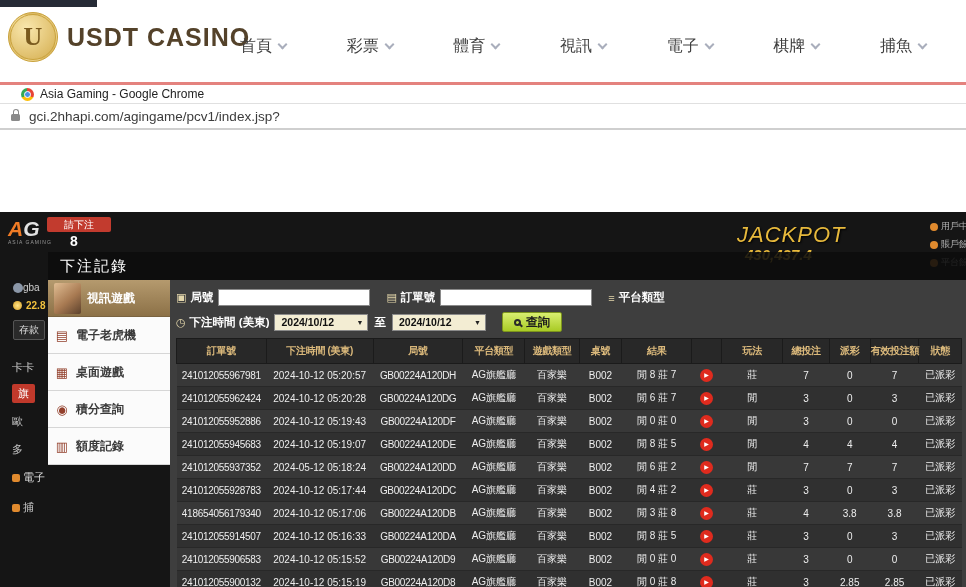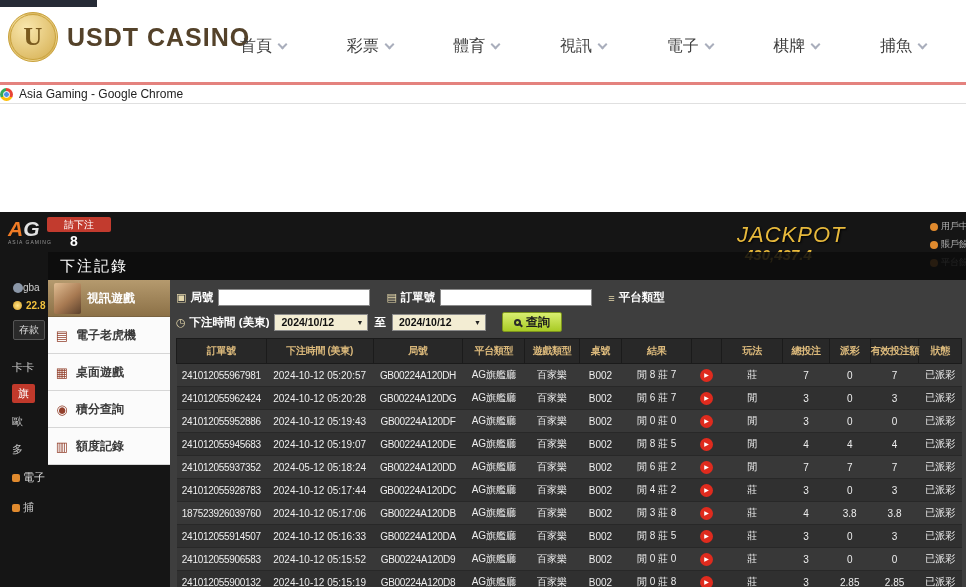--- a/index.html
+++ b/index.html
@@ -10,21 +10,21 @@
 .logo{position:absolute;left:8px;top:12px;display:flex;align-items:center;gap:9px;cursor:pointer}
 .logo-badge{width:50px;height:50px;border-radius:50%;border:3px double #c9a23c;background:radial-gradient(circle at 35% 30%,#f9e7ad,#d4ad4e);display:flex;align-items:center;justify-content:center;flex-shrink:0}
 .logo-badge span{font-family:"Liberation Serif","DejaVu Serif",serif;font-size:26px;font-weight:bold;color:#7a5a1e}
 .logo-text{font-size:25px;font-weight:bold;color:#54422a;letter-spacing:1px;white-space:nowrap}
 .site-nav{position:absolute;left:240px;right:40px;top:36px;display:flex;justify-content:space-between}
 .nav-item{display:flex;align-items:center;cursor:pointer}
 .nav-label{font-size:16px;color:#3e3e3e}
 .chev{width:7px;height:7px;border-right:2px solid #a9aebc;border-bottom:2px solid #a9aebc;transform:rotate(45deg);margin:-4px 0 0 7px}
 .chrome{position:absolute;top:82px;left:0;width:966px;height:505px}
 .pink-line{height:3px;background:#e4827e}
-.title-bar{height:19px;background:#fff;display:flex;align-items:center;gap:6px;padding-left:0;border-bottom:1px solid #e0e0e0}
+.title-bar{height:19px;background:#fff;display:flex;align-items:center;gap:6px;padding-left:21px;border-bottom:1px solid #e0e0e0}
 .chrome-icon{width:13px;height:13px;border-radius:50%;background:conic-gradient(#e84335 0 120deg,#fcbd06 0 240deg,#34a853 0 360deg);position:relative;flex-shrink:0}
 .chrome-icon::after{content:"";position:absolute;inset:3px;border-radius:50%;background:#4a90e2;border:1px solid #fff}
 .title-text{font-size:12px;color:#222}
 .url-bar{height:26px;background:#fff;display:flex;align-items:center;gap:9px;padding-left:11px;border-bottom:2px solid #cfcfcf}
 .lock{width:9px;height:7px;background:#8a8a8a;border-radius:1.5px;position:relative;display:inline-block;margin-top:2px;flex-shrink:0}
 .lock::before{content:"";position:absolute;top:-5px;left:1.5px;width:4px;height:5px;border:1.5px solid #8a8a8a;border-bottom:none;border-radius:3px 3px 0 0}
 .url-text{font-size:13.5px;color:#3c3c3c}
 .game{position:absolute;top:130px;left:0;width:966px;height:457px;background:#151515;overflow:hidden}
 .ag-logo{position:absolute;left:8px;top:6px;line-height:1}
 .ag-a{color:#f07b25;font-size:21px;font-weight:bold;font-style:italic}
@@ -128,20 +128,24 @@
       </div>
     </nav>
 </header>
 
 <div class="chrome">
   <div class="pink-line"></div>
   <div class="title-bar">
     <span class="chrome-icon"></span>
     <span class="title-text">Asia Gaming - Google Chrome</span>
   </div>
+  <div class="url-bar">
+    <span class="lock"></span>
+    <span class="url-text">gci.2hhapi.com/agingame/pcv1/index.jsp?</span>
+  </div>
 
   <div class="game">
     <div class="ag-logo">
       <span class="ag-a">A</span><span class="ag-g">G</span>
       <div class="ag-sub">ASIA GAMING</div>
     </div>
     <div class="bet-prompt">請下注</div>
     <div class="bet-number">8</div>
     <div class="jackpot">JACKPOT</div>
     <div class="jackpot-value">430,437.4</div>
@@ -344,21 +348,21 @@
                   <td class="table-cell">B002</td>
                   <td class="result-cell">閒 4 莊 2</td>
                   <td class="play-cell"><span class="play-btn">▶</span></td>
                   <td class="playtype-cell">莊</td>
                   <td class="bet-cell">3</td>
                   <td class="payout-cell ">0</td>
                   <td class="valid-cell">3</td>
                   <td class="status-cell">已派彩</td>
                 </tr>
                 <tr class="data-row">
-                  <td class="order-cell">187523926039760</td>
+                  <td class="order-cell">418654056179340</td>
                   <td class="time-cell">2024-10-12 05:17:06</td>
                   <td class="round-cell">GB00224A120DB</td>
                   <td class="platform-cell">AG旗艦廳</td>
                   <td class="game-cell">百家樂</td>
                   <td class="table-cell">B002</td>
                   <td class="result-cell">閒 3 莊 8</td>
                   <td class="play-cell"><span class="play-btn">▶</span></td>
                   <td class="playtype-cell">莊</td>
                   <td class="bet-cell">4</td>
                   <td class="payout-cell c-win">3.8</td>

